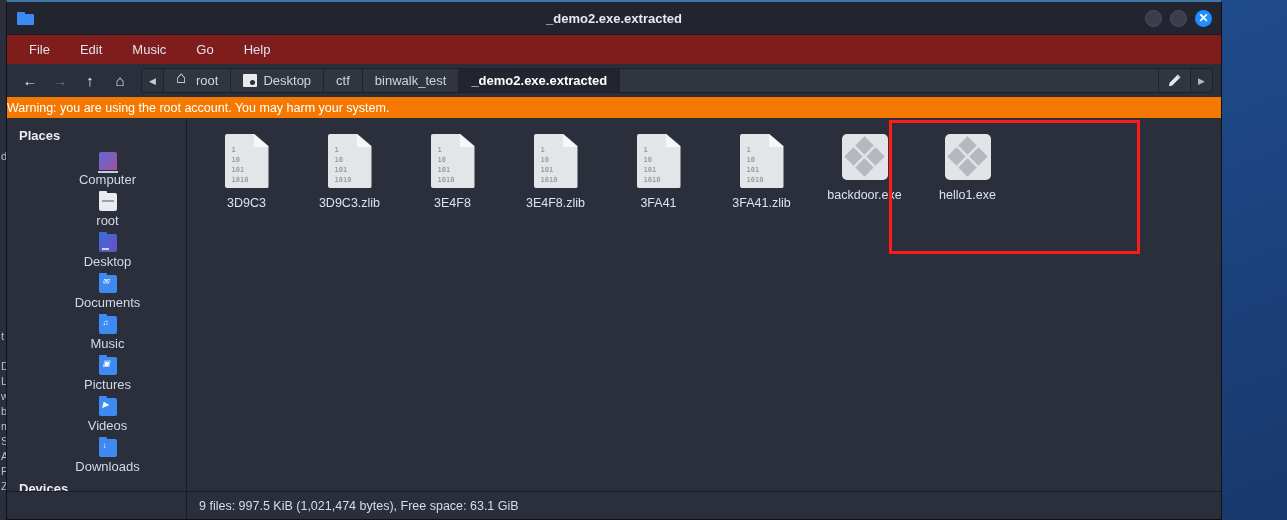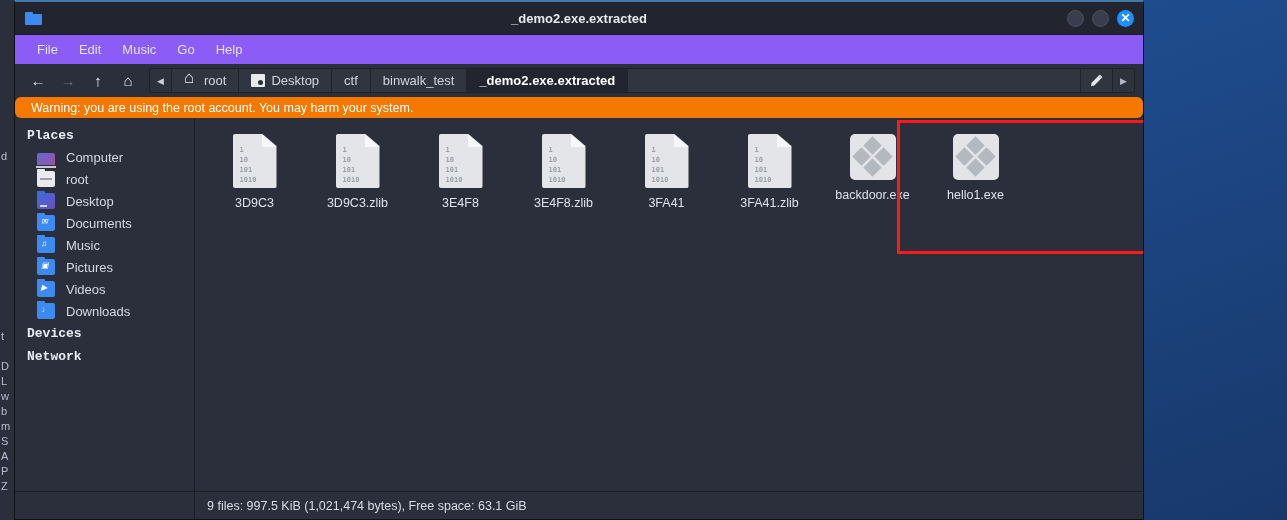--- a/index.html
+++ b/index.html
@@ -29,22 +29,22 @@
     color: #b9bfcc;
     font-family: "Liberation Sans", sans-serif;
     white-space: nowrap;
     overflow: hidden;
     width: 16px;
   }
 
   
   #window {
     position: absolute;
-    left: 14px; top: 0;
-    width: 1130px; height: 520px;
+    left: 6px; top: 0;
+    width: 1216px; height: 520px;
     background: #2b2e3b;
     border: 1px solid #0f1117;
     border-top: 2px solid #3d7aa8;
     display: flex; flex-direction: column;
     overflow: hidden;
   }
 
   
   #titlebar {
     height: 33px; flex: 0 0 33px;
@@ -83,23 +83,23 @@
   .wc.close {
     background: #1e8fff;
     display: flex; align-items: center; justify-content: center;
     color: #ffffff; font-size: 12px; font-weight: bold;
     line-height: 1;
   }
 
   
   #menubar {
     height: 29px; flex: 0 0 29px;
-    background: #8b5cf6;
+    background: #7f1d1d;
     display: flex; align-items: center;
-    padding-left: 12px; gap: 1px;
+    padding-left: 12px; gap: 10px;
   }
   #menubar .mi {
     color: #dfe3ea; font-size: 13px;
     padding: 3px 10px; border-radius: 2px;
   }
 
   
   #toolbar {
     height: 33px; flex: 0 0 33px;
     background: #2b2e3b;
@@ -162,43 +162,40 @@
     color:#b3b9c6; font-size: 9px;
     border-left: 1px solid #20232c;
   }
 
   
   #warning {
     flex: 0 0 21px; height: 21px;
     background: #f57900;
     color: #ffffff; font-size: 12.5px;
     display: flex; align-items: center;
-    padding-left: 16px;
-    border-radius: 6px;
   }
 
   
   #body { flex: 1; display: flex; min-height: 0; }
 
   #sidebar {
     width: 180px; flex: 0 0 180px;
     background: #2b2e3b;
     border-right: 1px solid #1a1d26;
     padding-top: 6px;
     overflow: hidden;
   }
   .sb-head {
     color: #e9ecf2; font-size: 13px; font-weight: bold;
     padding: 4px 0 4px 12px;
-    font-family: Liberation Mono, monospace;
   }
   .sb-item {
-    display: flex; align-items: center; gap: 11px;
+    display: flex; align-items: center; gap: 2px;
     padding: 3px 0 3px 22px;
-    color: #d4d9e3; font-size: 13px;
+    color: #d4d9e3; font-size: 13px; flex-direction: column;
   }
   .sb-ico { width: 18px; height: 16px; position: relative; flex: 0 0 18px; }
 
   
   .ic-computer { background: linear-gradient(135deg,#5d6bd8,#a14f9e); border-radius: 2px 2px 0 0; height: 12px; margin-top:2px; }
   .ic-computer::after { content:""; position:absolute; left:-1px; bottom:-3px; width:20px; height:2px; background:#c8ccd6; }
   .ic-folder-root { background:#e9ebef; border-radius:2px; }
   .ic-folder-root::before { content:""; position:absolute; left:0; top:-2px; width:8px; height:3px; background:#e9ebef; border-radius:1px 1px 0 0;}
   .ic-folder-root::after { content:""; position:absolute; left:3px; top:7px; width:12px; height:2px; background:#9aa0ad;}
   .ic-folder-blue { background:#3d8bf2; border-radius:2px; }

